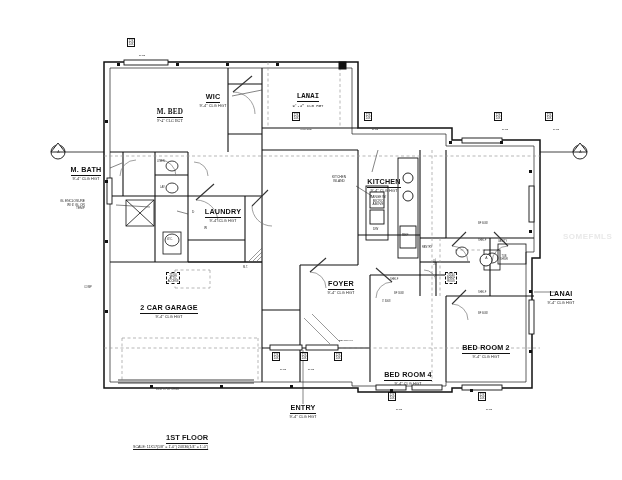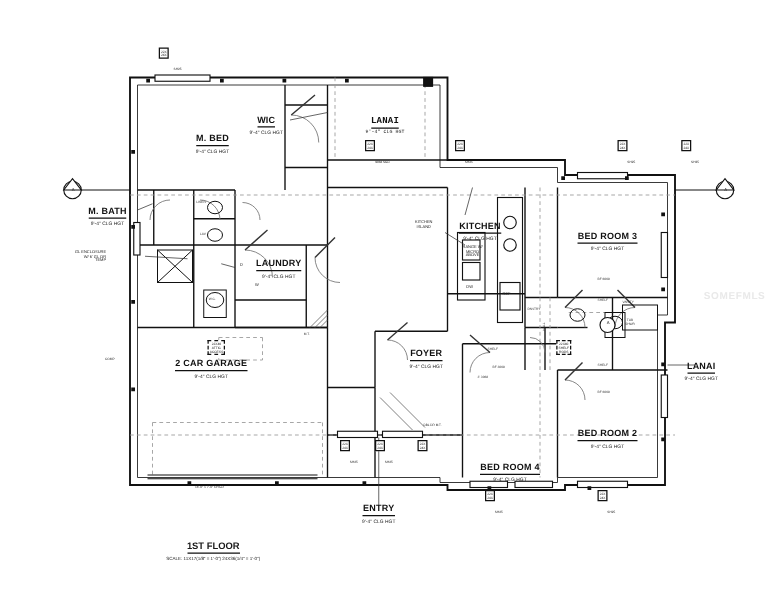--- a/index.html
+++ b/index.html
@@ -21,21 +21,21 @@
     line-height:4.2px;color:#222;
   }
   .small-note{position:absolute;font-size:3.2px;line-height:3.6px;text-align:center;color:#222;white-space:nowrap;}
   .tiny-note{position:absolute;font-size:2.6px;line-height:3px;text-align:center;color:#333;white-space:nowrap;}
   .tagbox{
     position:absolute;border:.8px solid #111;background:#fff;
     font-size:2.6px;line-height:3.1px;text-align:center;color:#111;
     padding:.6px .8px;white-space:nowrap;
   }
   .tag-under{position:absolute;font-size:2.5px;line-height:2.9px;text-align:center;color:#222;white-space:nowrap;}
-  .titleblock{position:absolute;text-align:center;}
+  .titleblock{position:absolute;text-align:right;text-decoration:underline;}
   .titleblock .t1{font-size:7.5px;font-weight:bold;border-bottom:1px solid #111;display:inline-block;padding-bottom:.5px;line-height:8.5px;}
   .titleblock .t2{font-size:3.6px;display:block;margin-top:1px;line-height:4px;color:#222;}
   .watermark{
     position:absolute;font-size:8px;font-weight:bold;color:#e9e9e9;
     letter-spacing:.5px;user-select:none;
   }
   .vert{writing-mode:vertical-rl;transform:rotate(180deg);}
 </style>
 </head>
 <body>
@@ -255,21 +255,21 @@
       <line x1="248" y1="262" x2="262" y2="248"></line>
       <line x1="252" y1="262" x2="262" y2="252"></line>
       <line x1="256" y1="262" x2="262" y2="256"></line>
     </g>
     <g stroke="#555" fill="none" stroke-width="0.6">
       <line x1="304" y1="318" x2="330" y2="344"></line>
       <line x1="312" y1="314" x2="340" y2="342"></line>
     </g>
   </svg>
 
-  <div class="room-label" style="left:140px;top:100px;width:60px;">
+  <div class="room-label" style="left:140px;top:100px;width:60px;font-family:Liberation Serif, serif;">
     <span class="nm">M. BED</span>
     <span class="clg">9'-4" CLG HGT</span>
   </div>
 
   <div class="room-label" style="left:190px;top:85px;width:46px;">
     <span class="nm">WIC</span>
     <span class="clg">9'-4" CLG HGT</span>
   </div>
 
   <div class="room-label" style="left:278px;top:85px;width:60px;font-family:Liberation Mono, monospace;">
@@ -286,24 +286,20 @@
     <span class="nm">LAUNDRY</span>
     <span class="clg">9'-4" CLG HGT</span>
   </div>
 
 
   <div class="room-label" style="left:358px;top:170px;width:52px;">
     <span class="nm">KITCHEN</span>
     <span class="clg">9'-4" CLG HGT</span>
   </div>
 
-  <div class="room-label" style="left:452px;top:178px;width:68px;">
-    <span class="nm">BED ROOM 3</span>
-    <span class="clg">9'-4" CLG HGT</span>
-  </div>
 
   <div class="room-label" style="left:538px;top:282px;width:46px;">
     <span class="nm">LANAI</span>
     <span class="clg">9'-4" CLG HGT</span>
   </div>
 
   <div class="room-label" style="left:452px;top:336px;width:68px;">
     <span class="nm">BED ROOM 2</span>
     <span class="clg">9'-4" CLG HGT</span>
   </div>
@@ -312,21 +308,21 @@
     <span class="nm">BED ROOM 4</span>
     <span class="clg">9'-4" CLG HGT</span>
   </div>
 
   <div class="room-label" style="left:316px;top:272px;width:50px;">
     <span class="nm">FOYER</span>
     <span class="clg">9'-4" CLG HGT</span>
   </div>
 
 
-  <div class="room-label" style="left:128px;top:280px;width:82px;">
+  <div class="room-label" style="left:128px;top:296px;width:82px;">
     <span class="nm">2 CAR GARAGE</span>
     <span class="clg">9'-4" CLG HGT</span>
   </div>
 
   <div class="room-label" style="left:278px;top:396px;width:50px;">
     <span class="nm">ENTRY</span>
     <span class="clg">9'-4" CLG HGT</span>
   </div>
 
   <div class="small-note" style="left:332px;top:176px;">

